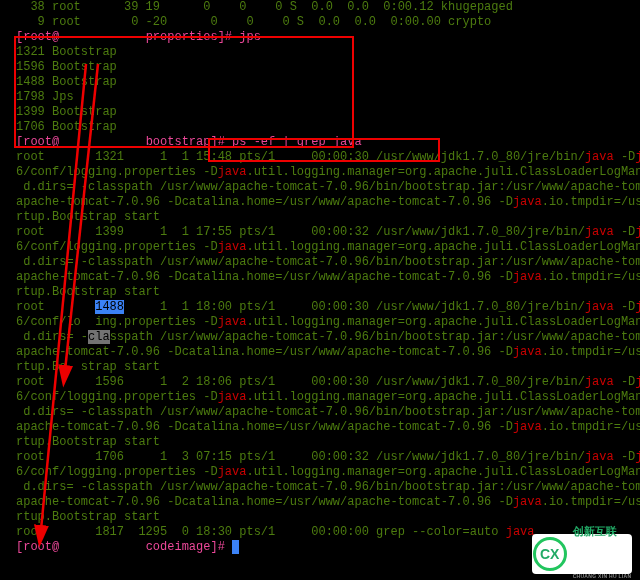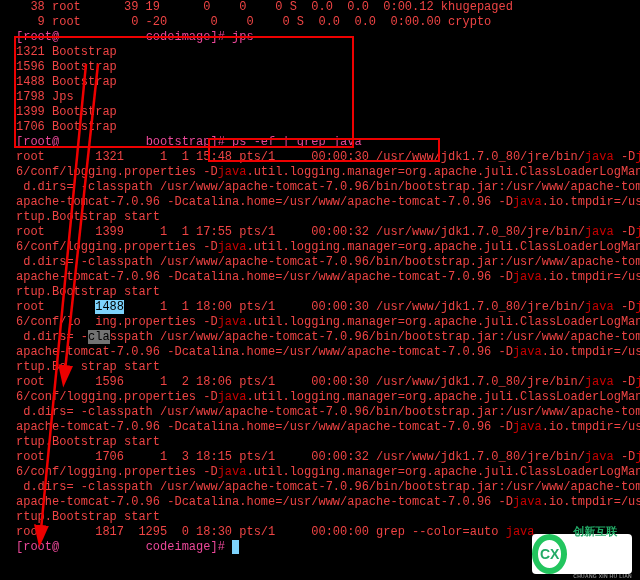--- a/index.html
+++ b/index.html
@@ -1,35 +1,35 @@
 <!DOCTYPE html>
 <html><head>
 <meta charset="utf-8">
 <style>
   html,body{margin:0;padding:0;background:#000;overflow:hidden}
   body{width:640px;height:580px;position:relative;font-family:"Courier New",monospace;font-size:12px;line-height:15px;color:#ccc;white-space:pre}
   #term{position:absolute;left:16px;top:0;width:624px}
-  .w{color:#ef4444}
+  .w{color:#4d7c0f}
   .y{color:#ec4899}
-  .bg{color:#000;background:#7dd3fc}
+  .bg{color:#000;background:#3b82f6}
   .jh{color:#c00;font-weight:normal}
   .sel{background:#737373;color:#000}
   .box{position:absolute;border:2px solid #e00;box-sizing:border-box}
   .arrow{position:absolute;pointer-events:none}
   .logo{position:absolute;right:8px;bottom:6px;width:100px;height:40px;background:#fff;border-radius:4px;display:flex;align-items:center;justify-content:center;font-family:sans-serif;font-size:11px;color:#2a6;font-weight:bold}
-  .logo .c{width:28px;height:28px;border:6px solid #22c55e;border-radius:50%;margin-right:6px;display:flex;align-items:center;justify-content:center;color:#2a6;font-size:14px;font-weight:bold}
+  .logo .c{width:28px;height:28px;border:3px solid #22c55e;border-radius:50%;margin-right:6px;display:flex;align-items:center;justify-content:center;color:#2a6;font-size:14px;font-weight:bold}
 </style>
 </head>
 <body>
 
 
 
 <div id="term"><span class="w">  38 root      39 19      0    0    0 S  0.0  0.0  0:00.12 khugepaged</span>
 <span class="w">   9 root       0 -20      0    0    0 S  0.0  0.0  0:00.00 crypto</span>
-<span class="y">[root@</span><span class="y">            codeimage]# jps</span>
+<span class="y">[root@</span><span class="y">            properties]# jps</span>
 <span class="w">1321 Bootstrap</span>
 <span class="w">1596 Bootstrap</span>
 <span class="w">1488 Bootstrap</span>
 <span class="w">1798 Jps</span>
 <span class="w">1399 Bootstrap</span>
 <span class="w">1706 Bootstrap</span>
 <span class="y">[root@</span><span class="y">            bootstrap]# ps -ef | grep java</span>
 <span class="w">root       1321     1  1 15:48 pts/1     00:00:30 /usr/www/jdk1.7.0_80/jre/bin/</span><span class="jh">java</span><span class="w"> -D</span><span class="jh">java</span>
 <span class="w">6/conf/logging.properties -D</span><span class="jh">java</span><span class="w">.util.logging.manager=org.apache.juli.ClassLoaderLogManager</span>
 <span class="w"> d.dirs= -classpath /usr/www/apache-tomcat-7.0.96/bin/bootstrap.jar:/usr/www/apache-tomcat-7.</span>
@@ -43,21 +43,21 @@
 <span class="w">root       </span><span class="bg">1488</span><span class="w">     1  1 18:00 pts/1     00:00:30 /usr/www/jdk1.7.0_80/jre/bin/</span><span class="jh">java</span><span class="w"> -D</span><span class="jh">java</span>
 <span class="w">6/conf/lo  ing.properties -D</span><span class="jh">java</span><span class="w">.util.logging.manager=org.apache.juli.ClassLoaderLogManager</span>
 <span class="w"> d.dirs= -</span><span class="sel">cla</span><span class="w">sspath /usr/www/apache-tomcat-7.0.96/bin/bootstrap.jar:/usr/www/apache-tomcat-7.</span>
 <span class="w">apache-tomcat-7.0.96 -Dcatalina.home=/usr/www/apache-tomcat-7.0.96 -D</span><span class="jh">java</span><span class="w">.io.tmpdir=/usr/www</span>
 <span class="w">rtup.Bo  strap start</span>
 <span class="w">root       1596     1  2 18:06 pts/1     00:00:30 /usr/www/jdk1.7.0_80/jre/bin/</span><span class="jh">java</span><span class="w"> -D</span><span class="jh">java</span>
 <span class="w">6/conf/logging.properties -D</span><span class="jh">java</span><span class="w">.util.logging.manager=org.apache.juli.ClassLoaderLogManager</span>
 <span class="w"> d.dirs= -classpath /usr/www/apache-tomcat-7.0.96/bin/bootstrap.jar:/usr/www/apache-tomcat-7.</span>
 <span class="w">apache-tomcat-7.0.96 -Dcatalina.home=/usr/www/apache-tomcat-7.0.96 -D</span><span class="jh">java</span><span class="w">.io.tmpdir=/usr/www</span>
 <span class="w">rtup.Bootstrap start</span>
-<span class="w">root       1706     1  3 18:15 pts/1     00:00:32 /usr/www/jdk1.7.0_80/jre/bin/</span><span class="jh">java</span><span class="w"> -D</span><span class="jh">java</span>
+<span class="w">root       1706     1  3 07:15 pts/1     00:00:32 /usr/www/jdk1.7.0_80/jre/bin/</span><span class="jh">java</span><span class="w"> -D</span><span class="jh">java</span>
 <span class="w">6/conf/logging.properties -D</span><span class="jh">java</span><span class="w">.util.logging.manager=org.apache.juli.ClassLoaderLogManager</span>
 <span class="w"> d.dirs= -classpath /usr/www/apache-tomcat-7.0.96/bin/bootstrap.jar:/usr/www/apache-tomcat-7.</span>
 <span class="w">apache-tomcat-7.0.96 -Dcatalina.home=/usr/www/apache-tomcat-7.0.96 -D</span><span class="jh">java</span><span class="w">.io.tmpdir=/usr/www</span>
 <span class="w">rtup.Bootstrap start</span>
 <span class="w">root       1817  1295  0 18:30 pts/1     00:00:00 grep --color=auto </span><span class="jh">java</span>
 <span class="y">[root@</span><span class="y">            codeimage]# </span><span class="bg"> </span></div>
 
 
 <div class="box" style="left:14px;top:36px;width:340px;height:112px"></div>
 <div class="box" style="left:208px;top:138px;width:232px;height:24px"></div>

